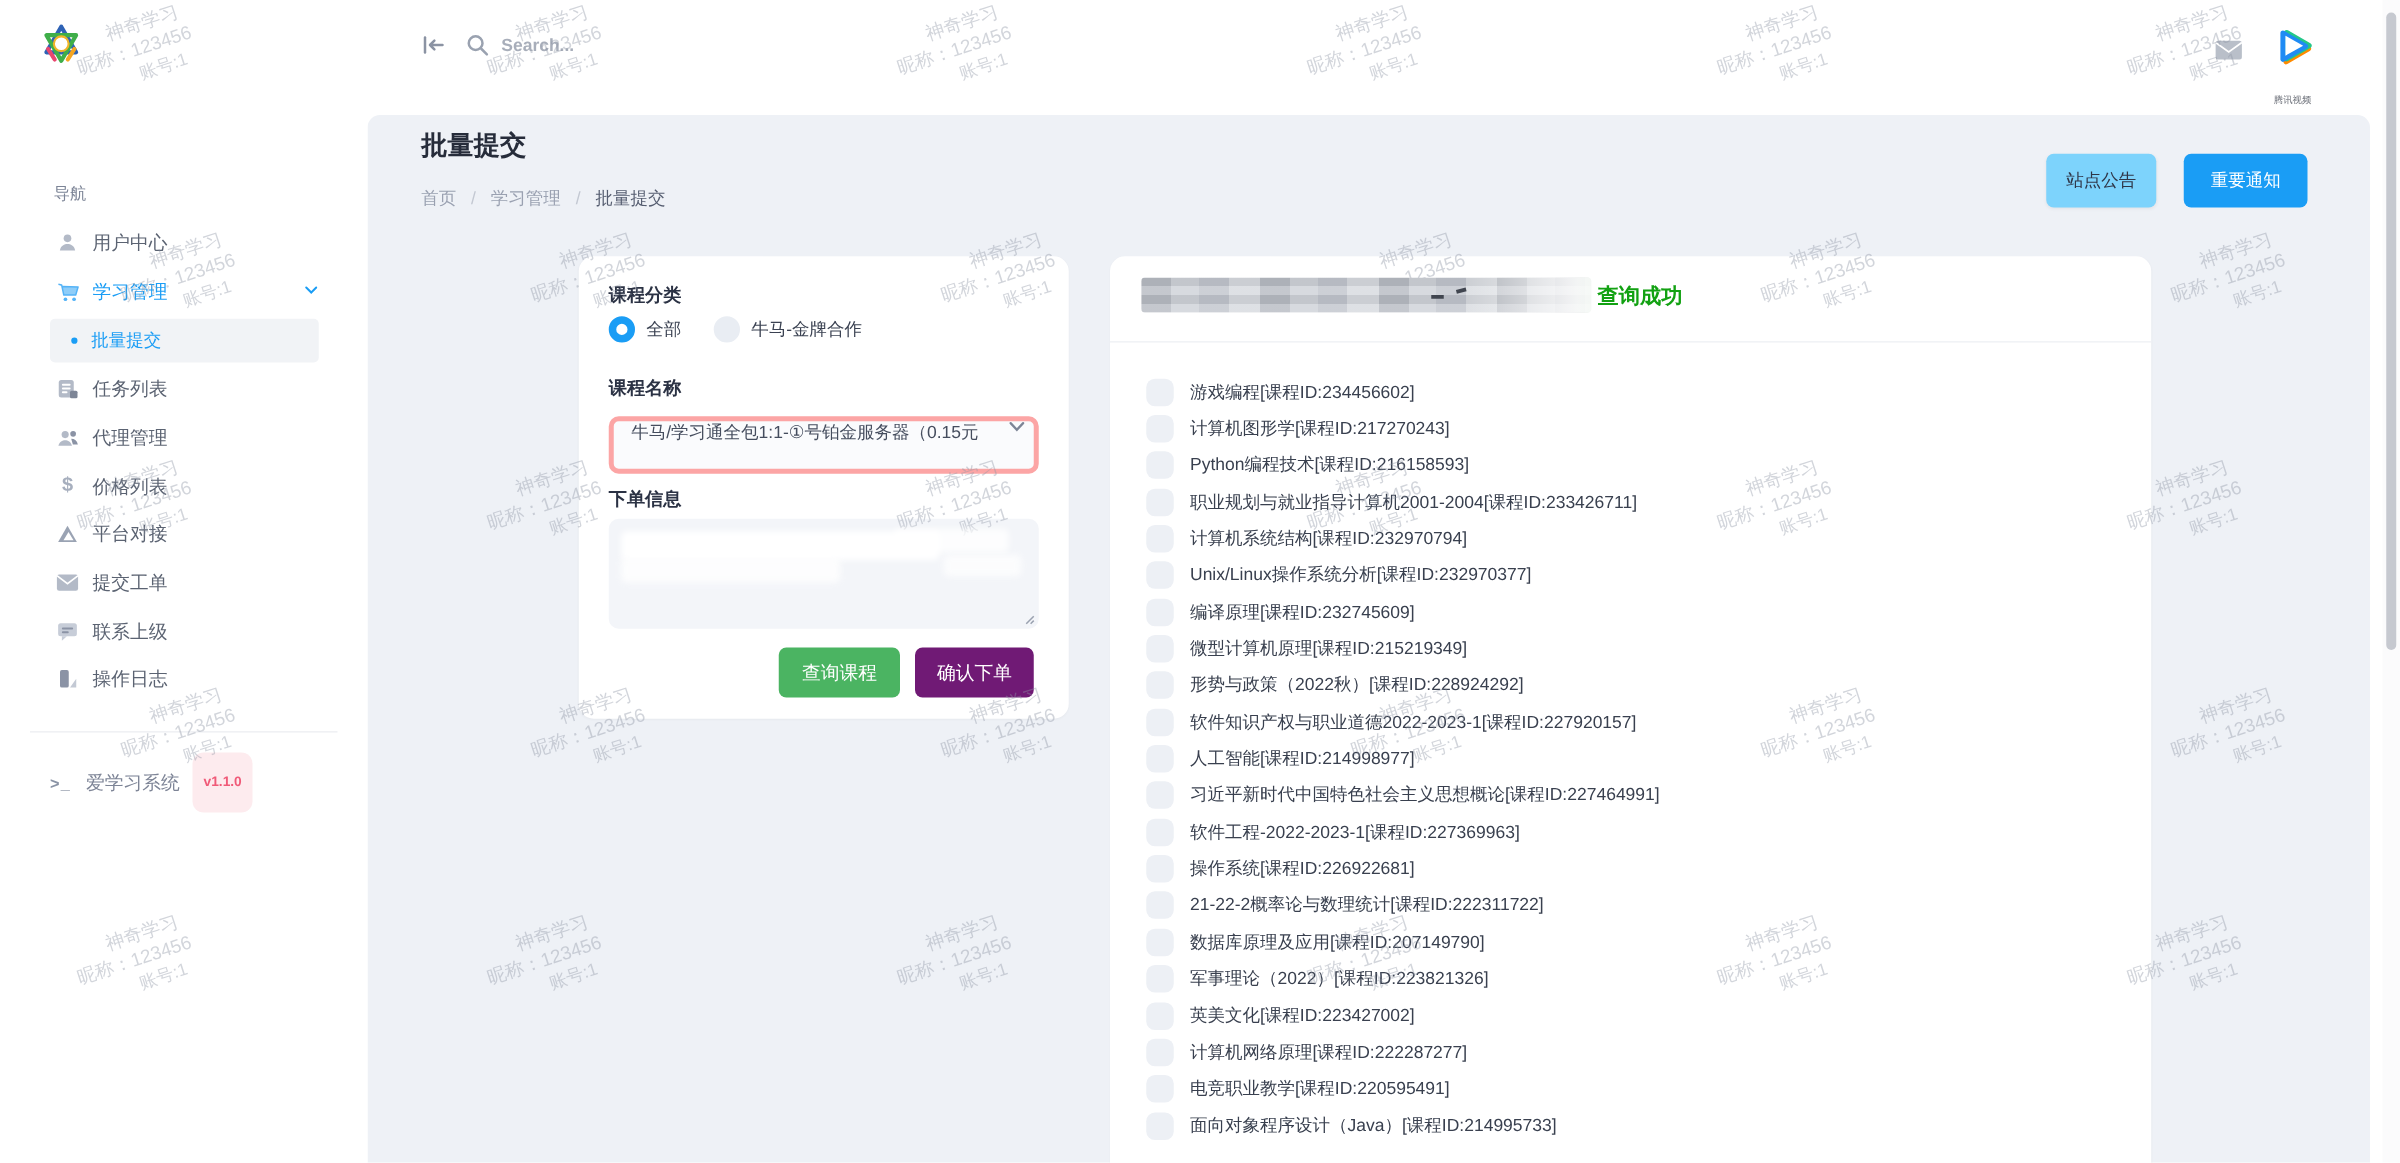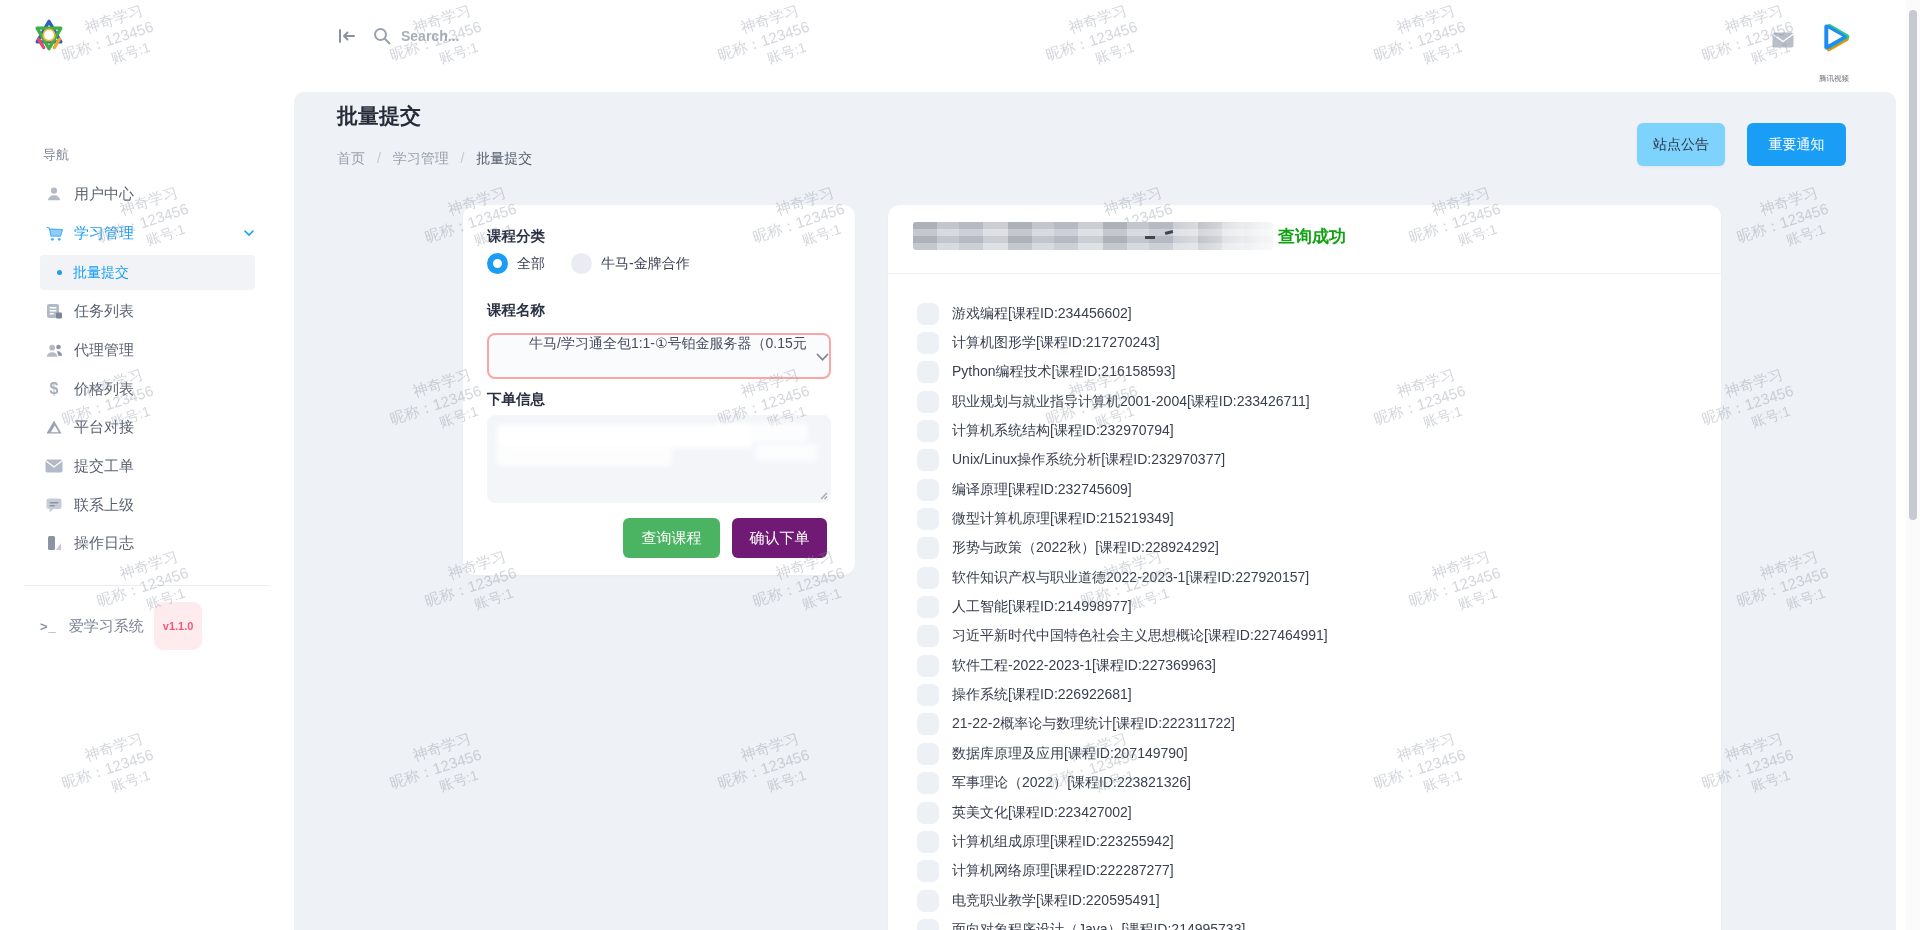--- a/index.html
+++ b/index.html
@@ -56,21 +56,21 @@
   
   #form-card { position:absolute; left:463px; top:205px; width:392px; height:370px; background:#fff;
      border-radius:12px; box-shadow:0 1px 2px rgba(0,0,0,.03); }
   .form-label { position:absolute; left:24px; font-size:14.5px; font-weight:700; color:#2b3244; }
   .radio-row { position:absolute; left:24px; top:48px; display:flex; align-items:center; }
   .radio-outer { width:21px; height:21px; border-radius:50%; cursor:pointer; flex:none; }
   .radio-on { border:6px solid #1a9df5; background:#fff; }
   .radio-off { background:#e9edf3; }
   .radio-lab { font-size:14px; color:#3b4252; margin-left:9px; }
   #course-select { position:absolute; left:24px; top:128px; width:344px; height:46px; background:#fafbfd;
-     border:2px solid #fca5a5; border-radius:8px; display:flex; align-items:flex-end; cursor:pointer;flex-direction:column; }
+     border:4px solid #fca5a5; border-radius:8px; display:flex; align-items:flex-start; cursor:pointer; }
   #course-select-text { margin-left:14px; font-size:14px; color:#454d5e; white-space:nowrap; overflow:hidden; width:300px; }
   #order-textarea { position:absolute; left:24px; top:210px; width:344px; height:88px; background:#f3f5f9;
      border-radius:8px; cursor:text; overflow:hidden; }
   .blob { position:absolute; background:#fff; border-radius:4px; filter:blur(2.5px); z-index:12; }
   .resize-handle { position:absolute; right:3px; bottom:3px; width:10px; height:10px; }
   .form-btn { position:absolute; top:313px; height:40px; border:none; border-radius:6px; color:#fff;
      font-size:15px; cursor:pointer; font-family:inherit; }
   #query-btn { left:160px; width:97px; background:#4bb462; }
   #confirm-btn { left:269px; width:95px; background:#701a75; }
 
@@ -397,24 +397,20 @@
   <div class="course-row">
     <span class="course-checkbox"></span>
     <span class="course-label">军事理论（2022）[课程ID:223821326]</span>
   </div>
 
   <div class="course-row">
     <span class="course-checkbox"></span>
     <span class="course-label">英美文化[课程ID:223427002]</span>
   </div>
 
-  <div class="course-row">
-    <span class="course-checkbox"></span>
-    <span class="course-label">计算机组成原理[课程ID:223255942]</span>
-  </div>
 
   <div class="course-row">
     <span class="course-checkbox"></span>
     <span class="course-label">计算机网络原理[课程ID:222287277]</span>
   </div>
 
   <div class="course-row">
     <span class="course-checkbox"></span>
     <span class="course-label">电竞职业教学[课程ID:220595491]</span>
   </div>

